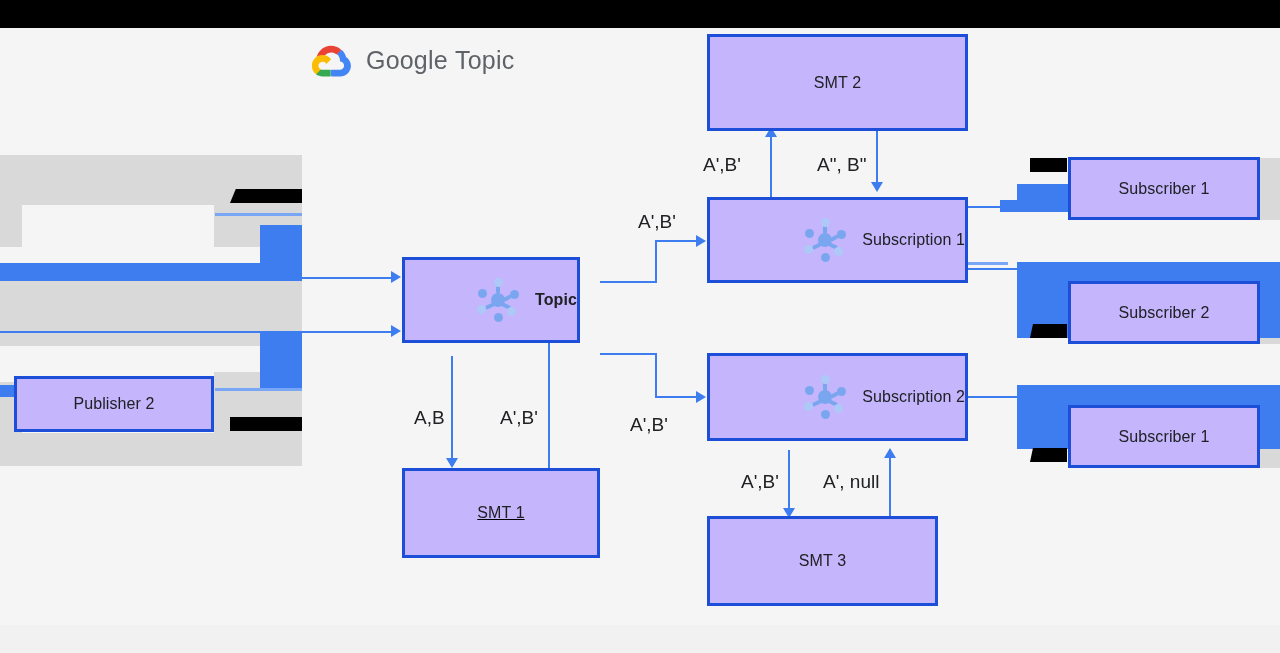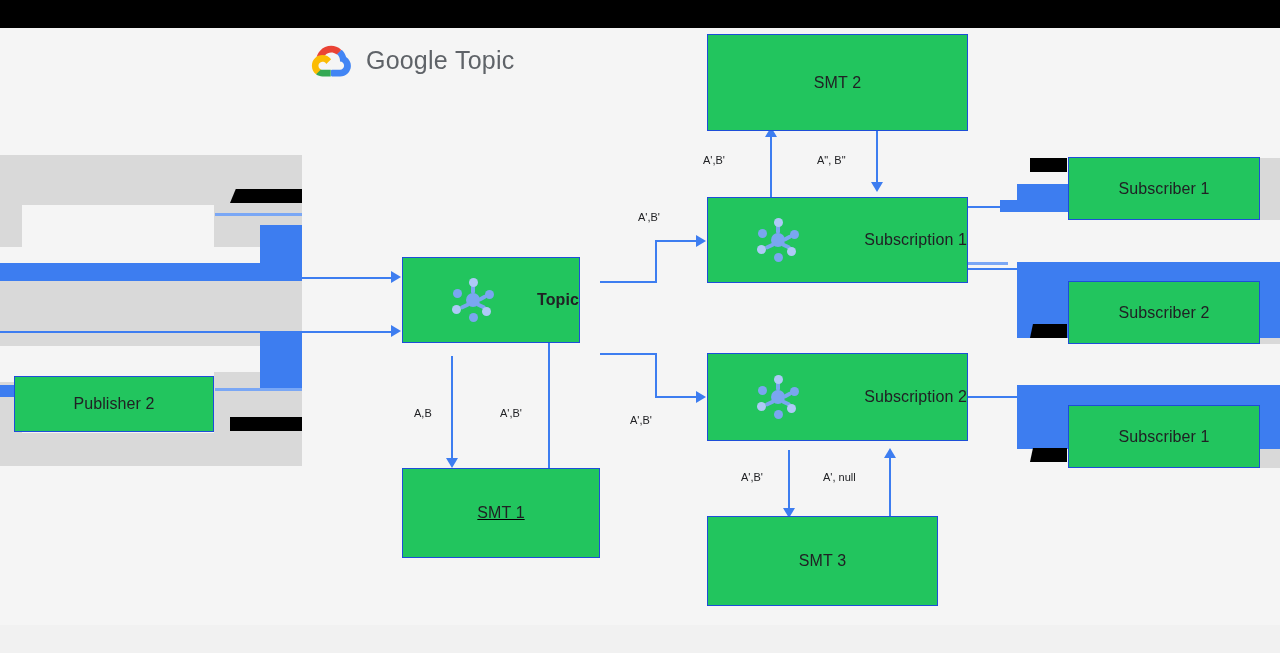--- a/index.html
+++ b/index.html
@@ -64,35 +64,35 @@
   }
   .glitch-thinline {
     position: absolute;
     background: #7aa7f5;
     height: 3px;
   }
 
   
   .node {
     position: absolute;
-    background: #22c55e;
-    border: 1px solid #1d4ed8;
+    background: #c4b5fd;
+    border: 3px solid #1d4ed8;
     box-sizing: border-box;
     display: flex;
     align-items: center;
     justify-content: center;
   }
   .node .node-label {
     font-size: 16px;
     color: #202124;
     letter-spacing: .1px;
     white-space: nowrap;
   }
   .node.with-icon {
-    justify-content: space-between;
+    justify-content: flex-end;
     padding-left: 29px;
   }
   .node.with-icon .node-label {
     margin-left: 14px;
   }
 
   
   .pubsub-icon {
     position: relative;
     width: 46px;
@@ -154,21 +154,21 @@
     border-top: 10px solid #3d7df0;
   }
   .arrow.up {
     border-left: 6px solid transparent;
     border-right: 6px solid transparent;
     border-bottom: 10px solid #3d7df0;
   }
 
   .edge-label {
     position: absolute;
-    font-size: 11px;
+    font-size: 19px;
     color: #202124;
     white-space: nowrap;
   }
 
   
   .gc-logo {
     position: absolute;
     left: 310px; top: 42px;
     display: flex;
     align-items: center;

